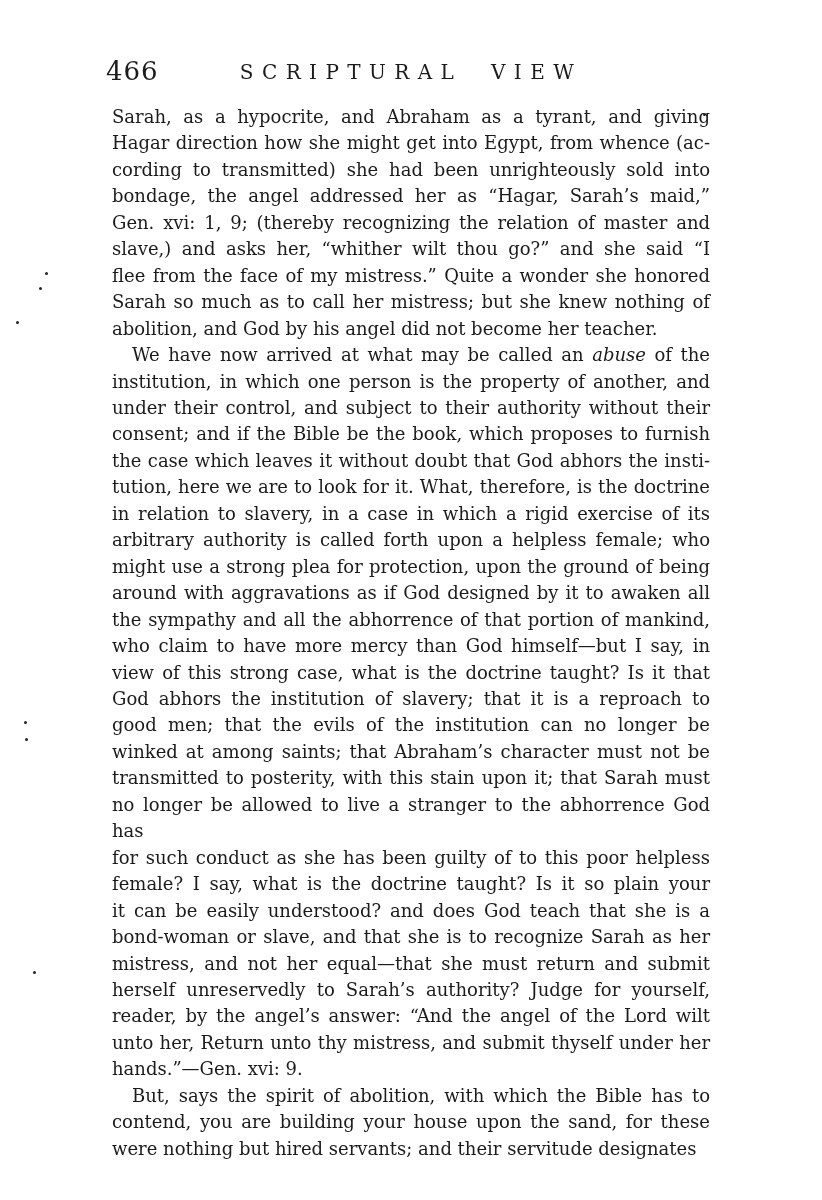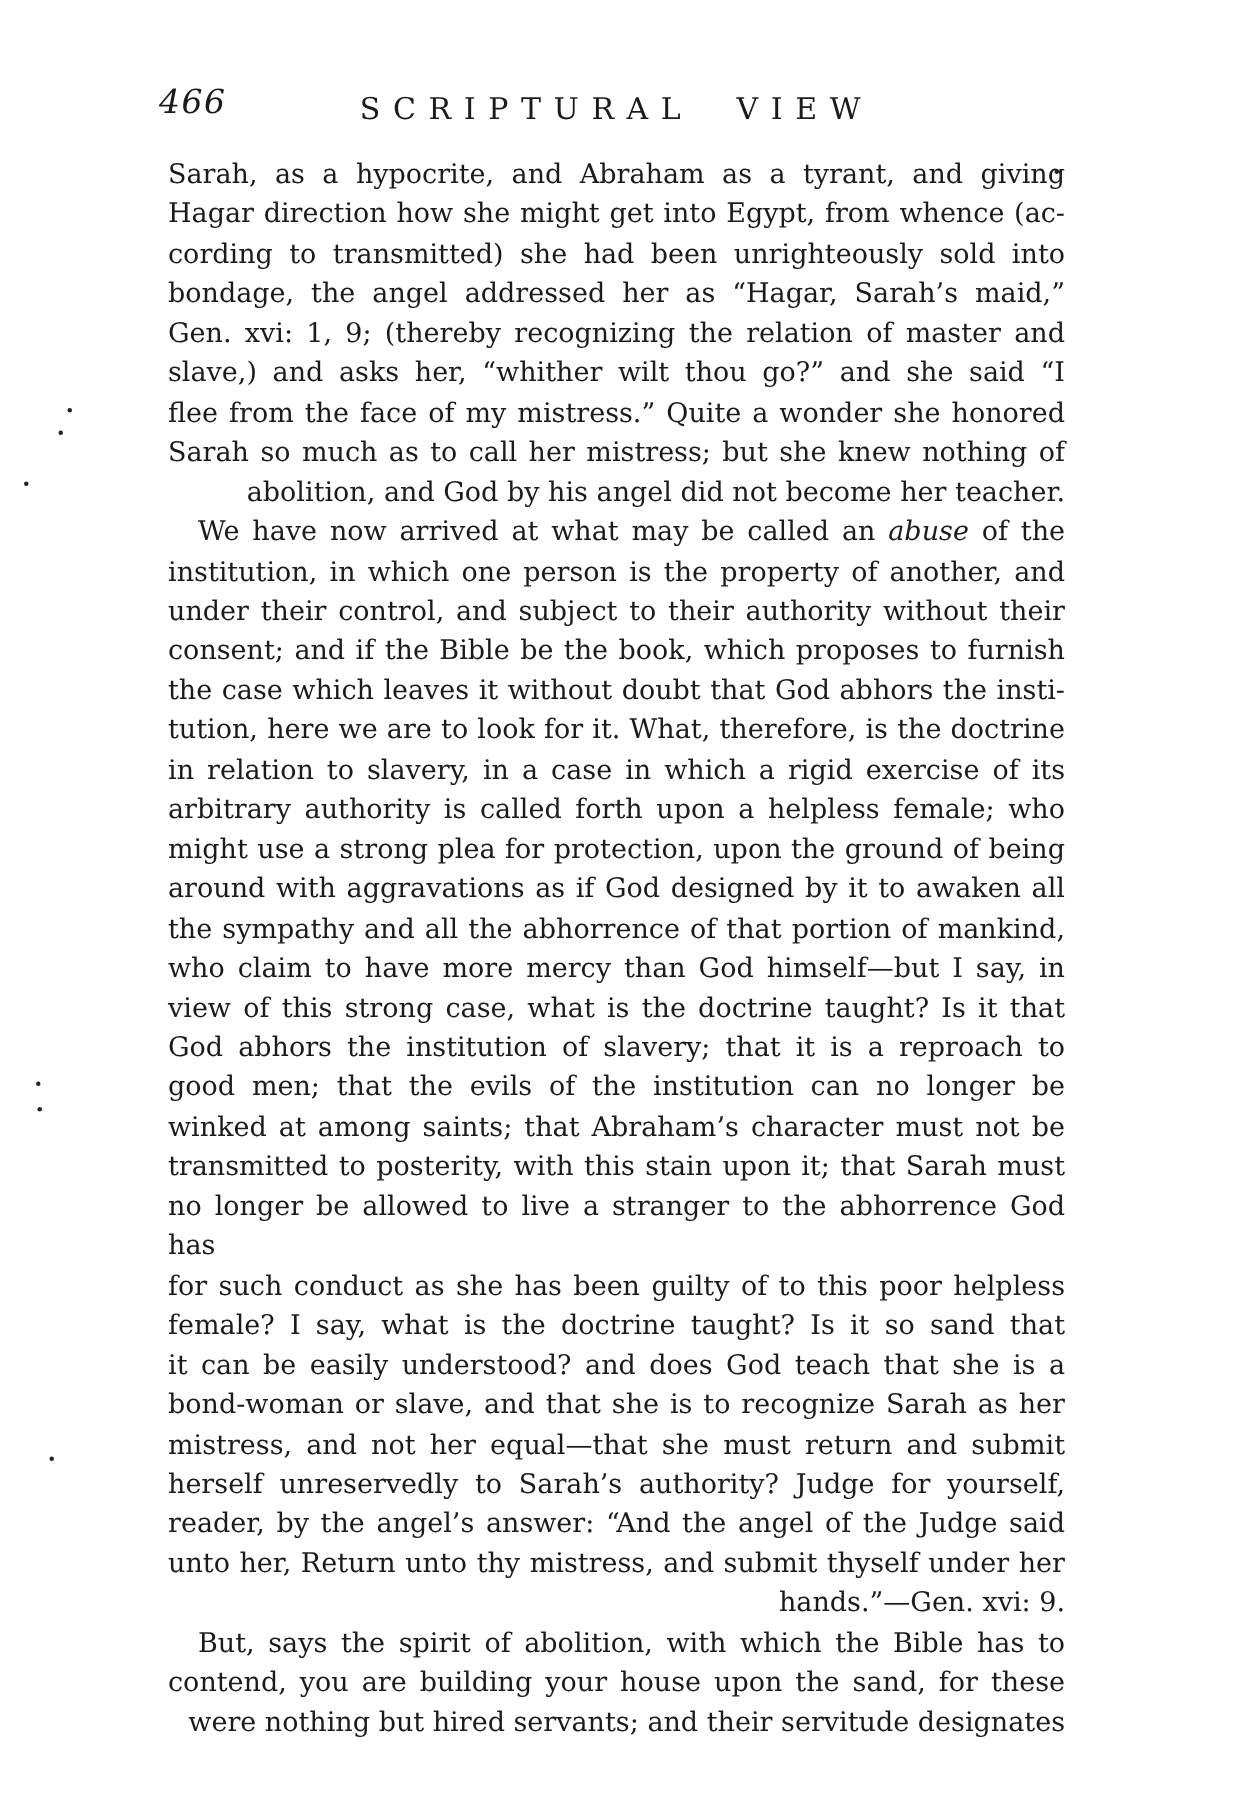--- a/index.html
+++ b/index.html
@@ -21,23 +21,22 @@
     position: absolute;
     top: 56px;
     left: 112px;
     width: 598px;
     height: 30px;
   }
   .page-number {
     position: absolute;
     left: -6px;
     top: 0;
-    font-size: 22px;
+    font-size: 26px;
     letter-spacing: 1px;
-    font-style: italic;
   }
   .running-title {
     position: absolute;
     left: 0;
     right: 0;
     top: 4px;
     text-align: center;
     font-size: 20px;
     letter-spacing: 0.42em;
     word-spacing: 0.7em;
@@ -45,21 +44,21 @@
   }
   .page-body {
     position: absolute;
     left: 112px;
     top: 104px;
     width: 598px;
     font-size: 18px;
     line-height: 26.45px;
   }
   .line {
-    text-align: right;
+    text-align: left;
     white-space: nowrap;
   }
   .line.j {
     white-space: normal;
     text-align: justify;
     text-align-last: justify;
   }
   .line.indent {
     padding-left: 20px;
   }
@@ -104,26 +103,26 @@
       <div class="line j">around with aggravations as if God designed by it to awaken all</div>
       <div class="line j">the sympathy and all the abhorrence of that portion of mankind,</div>
       <div class="line j">who claim to have more mercy than God himself—but I say, in</div>
       <div class="line j">view of this strong case, what is the doctrine taught? Is it that</div>
       <div class="line j">God abhors the institution of slavery; that it is a reproach to</div>
       <div class="line j">good men; that the evils of the institution can no longer be</div>
       <div class="line j">winked at among saints; that Abraham’s character must not be</div>
       <div class="line j">transmitted to posterity, with this stain upon it; that Sarah must</div>
       <div class="line j">no longer be allowed to live a stranger to the abhorrence God has</div>
       <div class="line j">for such conduct as she has been guilty of to this poor helpless</div>
-      <div class="line j">female? I say, what is the doctrine taught? Is it so sand that</div>
+      <div class="line j">female? I say, what is the doctrine taught? Is it so plain your</div>
       <div class="line j">it can be easily understood? and does God teach that she is a</div>
       <div class="line j">bond-woman or slave, and that she is to recognize Sarah as her</div>
       <div class="line j">mistress, and not her equal—that she must return and submit</div>
       <div class="line j">herself unreservedly to Sarah’s authority? Judge for yourself,</div>
-      <div class="line j">reader, by the angel’s answer: “And the angel of the Judge said</div>
+      <div class="line j">reader, by the angel’s answer: “And the angel of the Lord wilt</div>
       <div class="line j">unto her, Return unto thy mistress, and submit thyself under her</div>
       <div class="line">hands.”—Gen. xvi: 9.</div>
       <div class="line j indent">But, says the spirit of abolition, with which the Bible has to</div>
       <div class="line j">contend, you are building your house upon the sand, for these</div>
       <div class="line">were nothing but hired servants; and their servitude designates</div>
     </main>
 <div class="speck" style="left: 45px; top: 272px;"></div>
     <div class="speck" style="left: 39px; top: 287px;"></div>
     <div class="speck" style="left: 16px; top: 321px;"></div>
     <div class="speck" style="left: 24px; top: 721px;"></div>

